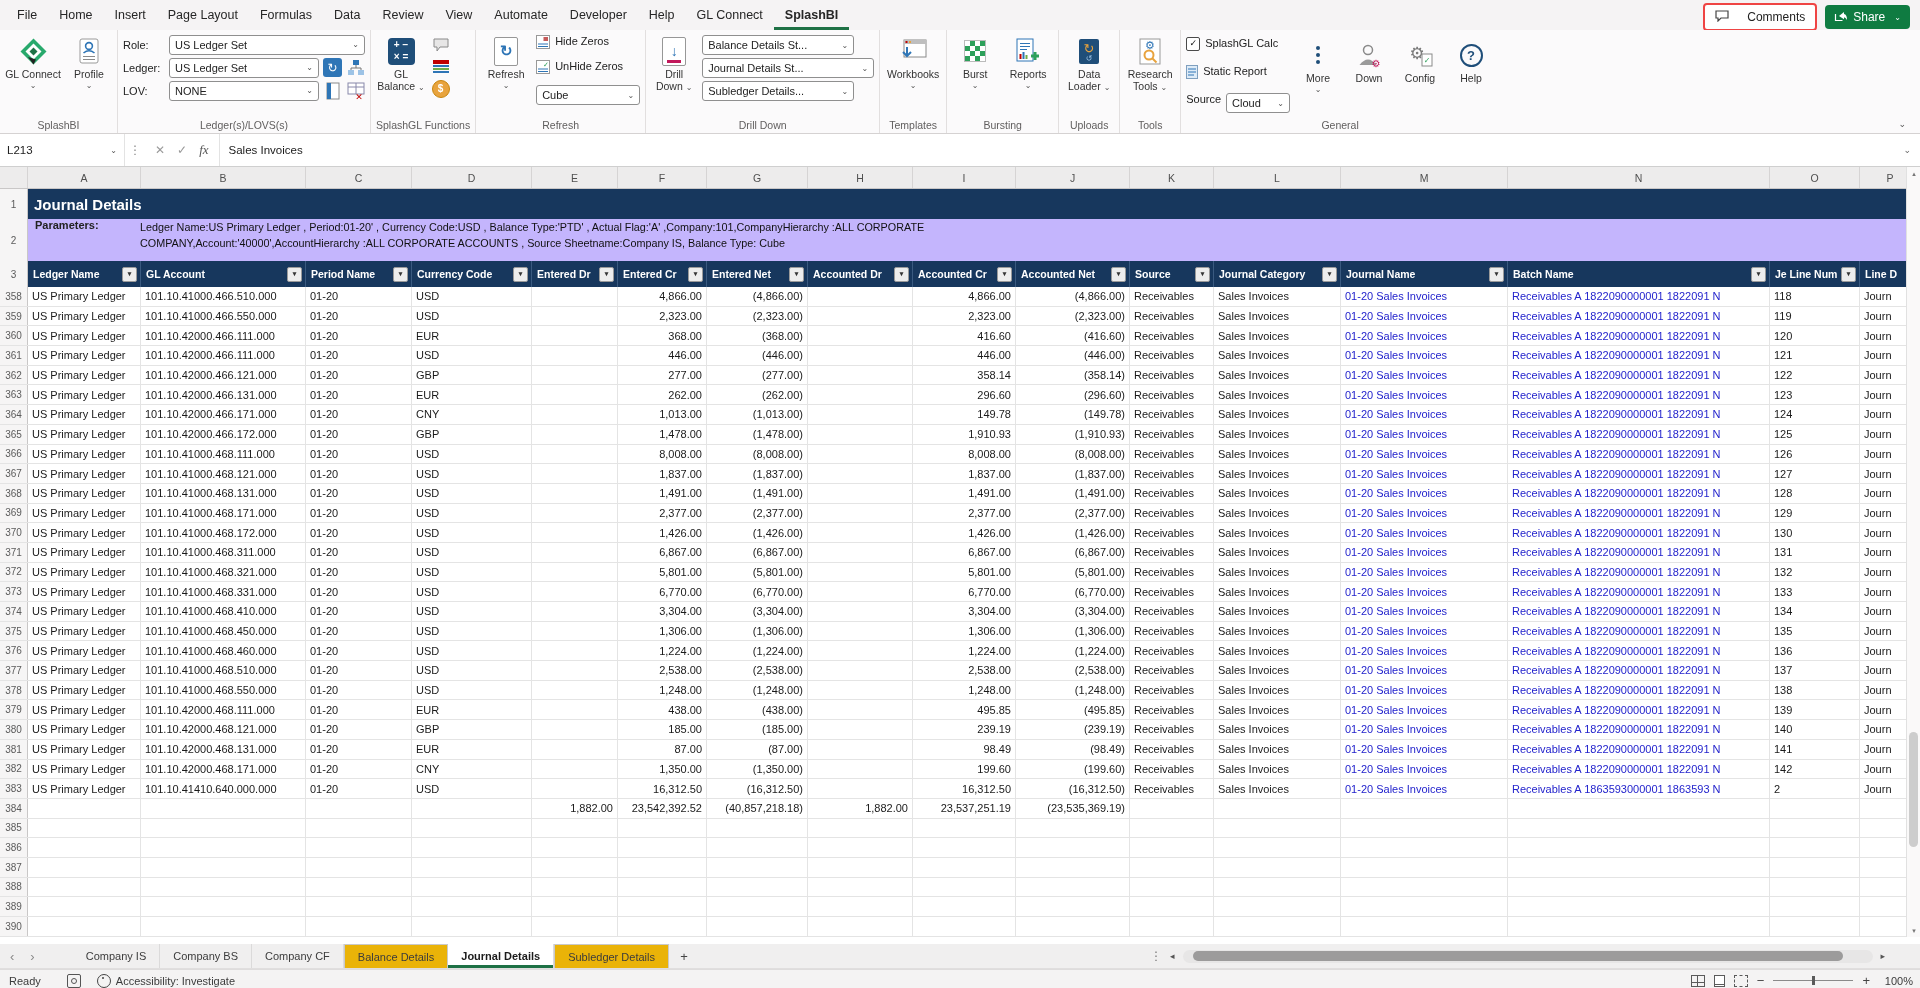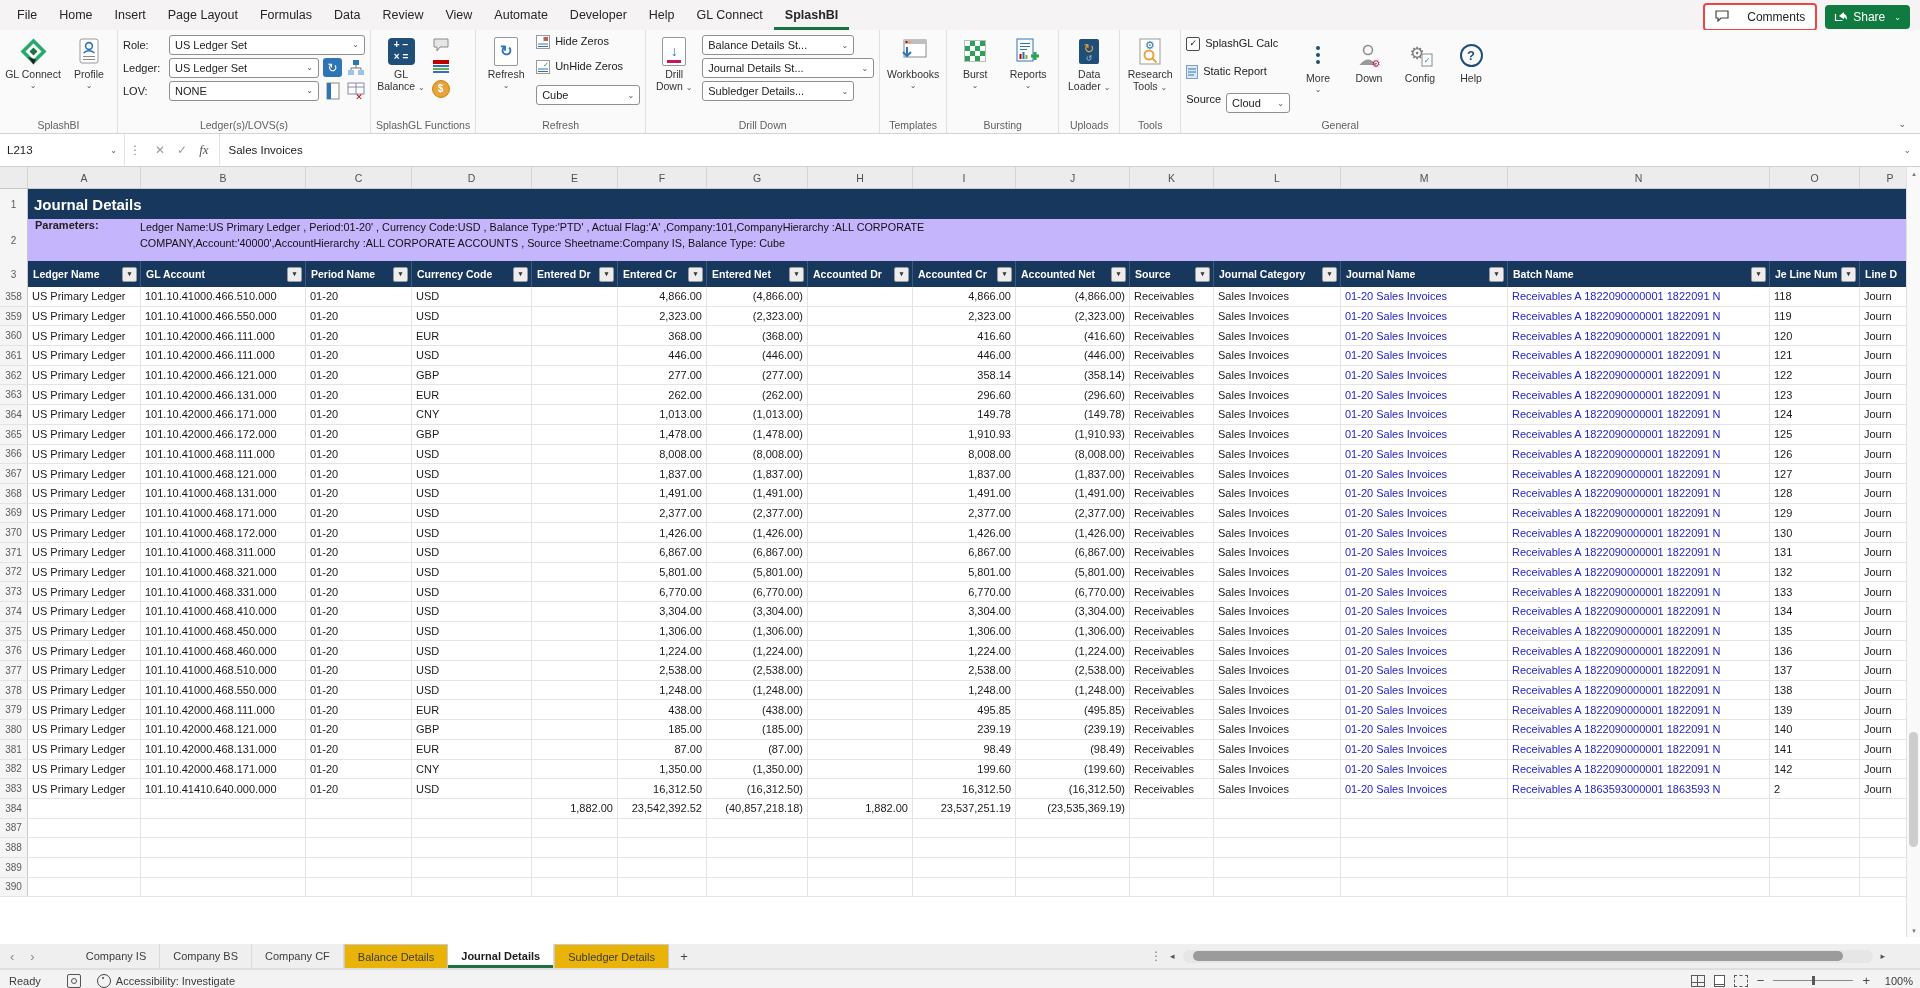--- a/index.html
+++ b/index.html
@@ -1134,21 +1134,59 @@
     <div class="gc num cw10">(23,535,369.19)</div>
     <div class="gc cw11"></div>
       <div class="gc cw12"></div>
       <div class="gc cw13"></div>
       <div class="gc cw14"></div>
     <div class="gc cw15"></div>
       <div class="gc cw16"></div>
   </div>
 
   <div id="empty-rows">
-
+  <div class="grid-row">
+    <div class="gc rn cw0">385</div>
+    <div class="gc cw1"></div>
+        <div class="gc cw2"></div>
+    <div class="gc cw3"></div>
+        <div class="gc cw4"></div>
+    <div class="gc cw5"></div>
+        <div class="gc cw6"></div>
+    <div class="gc cw7"></div>
+        <div class="gc cw8"></div>
+    <div class="gc cw9"></div>
+        <div class="gc cw10"></div>
+    <div class="gc cw11"></div>
+        <div class="gc cw12"></div>
+    <div class="gc cw13"></div>
+        <div class="gc cw14"></div>
+    <div class="gc cw15"></div>
+        <div class="gc cw16"></div>
+  </div>
+
+  <div class="grid-row">
+    <div class="gc rn cw0">386</div>
+    <div class="gc cw1"></div>
+        <div class="gc cw2"></div>
+    <div class="gc cw3"></div>
+        <div class="gc cw4"></div>
+    <div class="gc cw5"></div>
+        <div class="gc cw6"></div>
+    <div class="gc cw7"></div>
+        <div class="gc cw8"></div>
+    <div class="gc cw9"></div>
+        <div class="gc cw10"></div>
+    <div class="gc cw11"></div>
+        <div class="gc cw12"></div>
+    <div class="gc cw13"></div>
+        <div class="gc cw14"></div>
+    <div class="gc cw15"></div>
+        <div class="gc cw16"></div>
+  </div>
 
   <div class="grid-row">
     <div class="gc rn cw0">387</div>
     <div class="gc cw1"></div>
         <div class="gc cw2"></div>
     <div class="gc cw3"></div>
         <div class="gc cw4"></div>
     <div class="gc cw5"></div>
         <div class="gc cw6"></div>
     <div class="gc cw7"></div>

